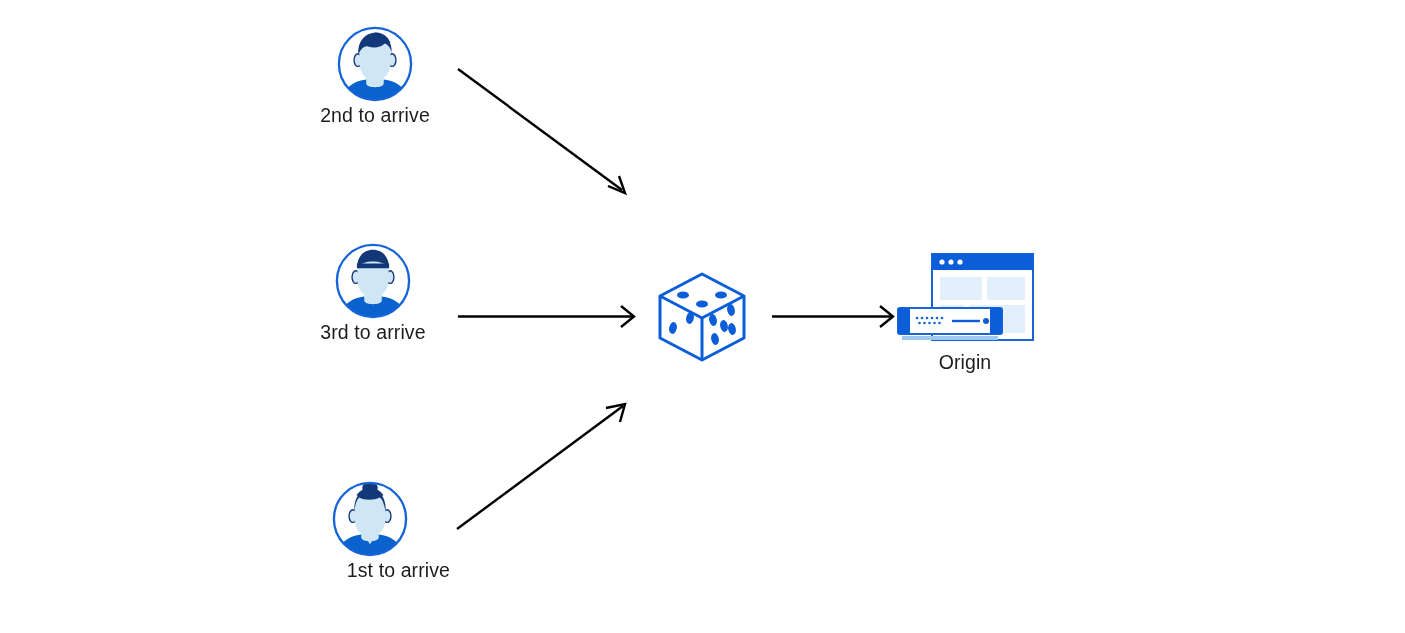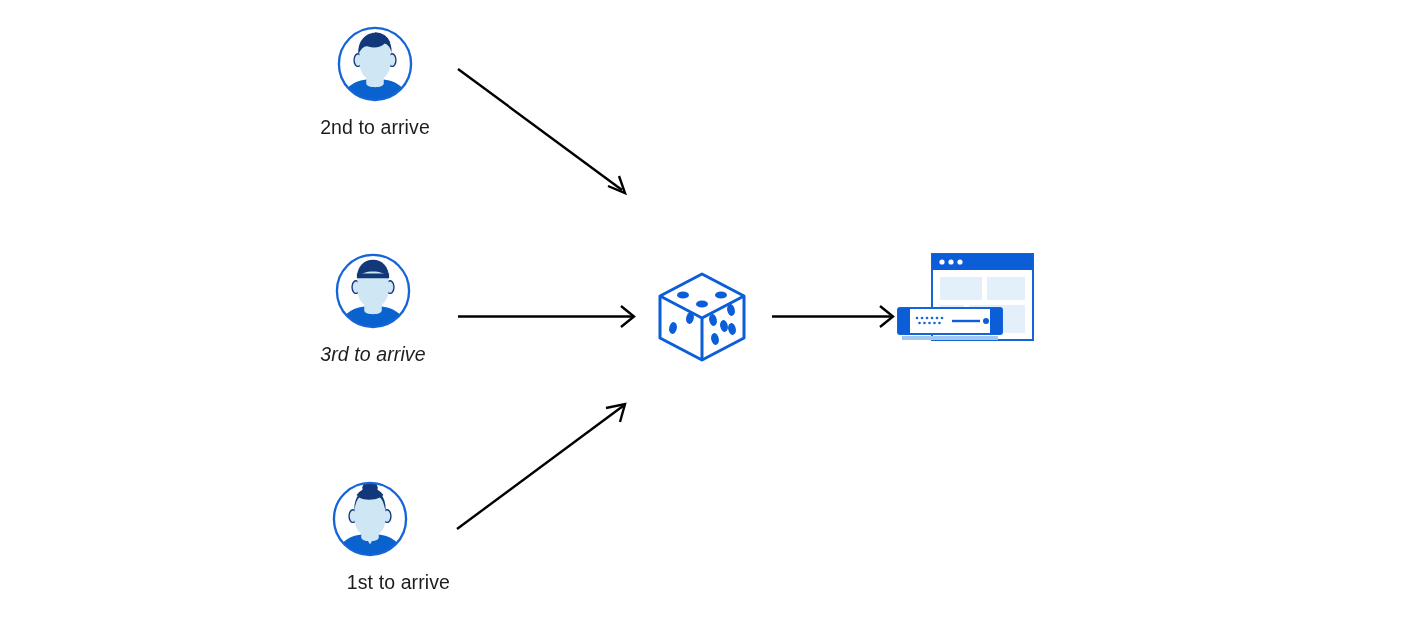--- a/index.html
+++ b/index.html
@@ -26,21 +26,20 @@
     text-align: center;
   }
   .avatar-wrap {
     width: 160px;
     height: 78px;
     display: flex;
     align-items: center;
     justify-content: center;
   }
   .node-label {
-    margin-top: 12px;
     font-size: 19.5px;
     line-height: 24px;
     color: #1d1d1d;
     letter-spacing: 0.1px;
     white-space: nowrap;
   }
   .origin-node {
     width: 200px;
     text-align: center;
   }
@@ -115,21 +114,21 @@
 
           <path d="M23 30 c-1 -13 7 -22 17 -22 c10 0 18 8 17 21 c-1 -6 -4 -9 -7 -10 c-4 4 -11 5 -17 3 c-4 -1 -7 2 -10 8 Z" fill="#13387a"></path>
           <path d="M40 8 c7 0 13 4 15 10 c-3 -3 -7 -4 -11 -3" fill="none" stroke="#13387a" stroke-width="1.2"></path>
         </g>
         <circle cx="40" cy="40" r="37" fill="none" stroke="#1565d8" stroke-width="2.4"></circle>
       </svg>
     </div>
     <div class="node-label">2nd to arrive</div>
   </div>
 
-  <div class="node avatar-node" style="left:293px; top:252px;font-style:italic;">
+  <div class="node avatar-node" style="left:293px; top:242px;">
     <div class="avatar-wrap">
       <svg width="78" height="78" viewBox="0 0 80 80">
         <defs>
           <clipPath id="clipB">
               <circle cx="40" cy="40" r="37"></circle>
             </clipPath>
         </defs>
         <circle cx="40" cy="40" r="37" fill="#ffffff"></circle>
         <g clip-path="url(#clipB)">
           <path d="M4 82 C6 62 22 55 40 55 C58 55 74 62 76 82 Z" fill="#0a62cf"></path>
@@ -243,15 +242,16 @@
               <circle cx="34.5" cy="77" r="1.3"></circle>
             <circle cx="39.5" cy="77" r="1.3"></circle>
               <circle cx="44.5" cy="77" r="1.3"></circle>
             <circle cx="49.5" cy="77" r="1.3"></circle>
           </g>
           <line x1="62" y1="75" x2="90" y2="75" stroke="#0b5ed7" stroke-width="2.4"></line>
           <circle cx="96" cy="75" r="3" fill="#0b5ed7"></circle>
         </g>
       </svg>
     </div>
+    <div class="node-label">Origin</div>
   </div>
 
 </div>
 
 </body></html>

